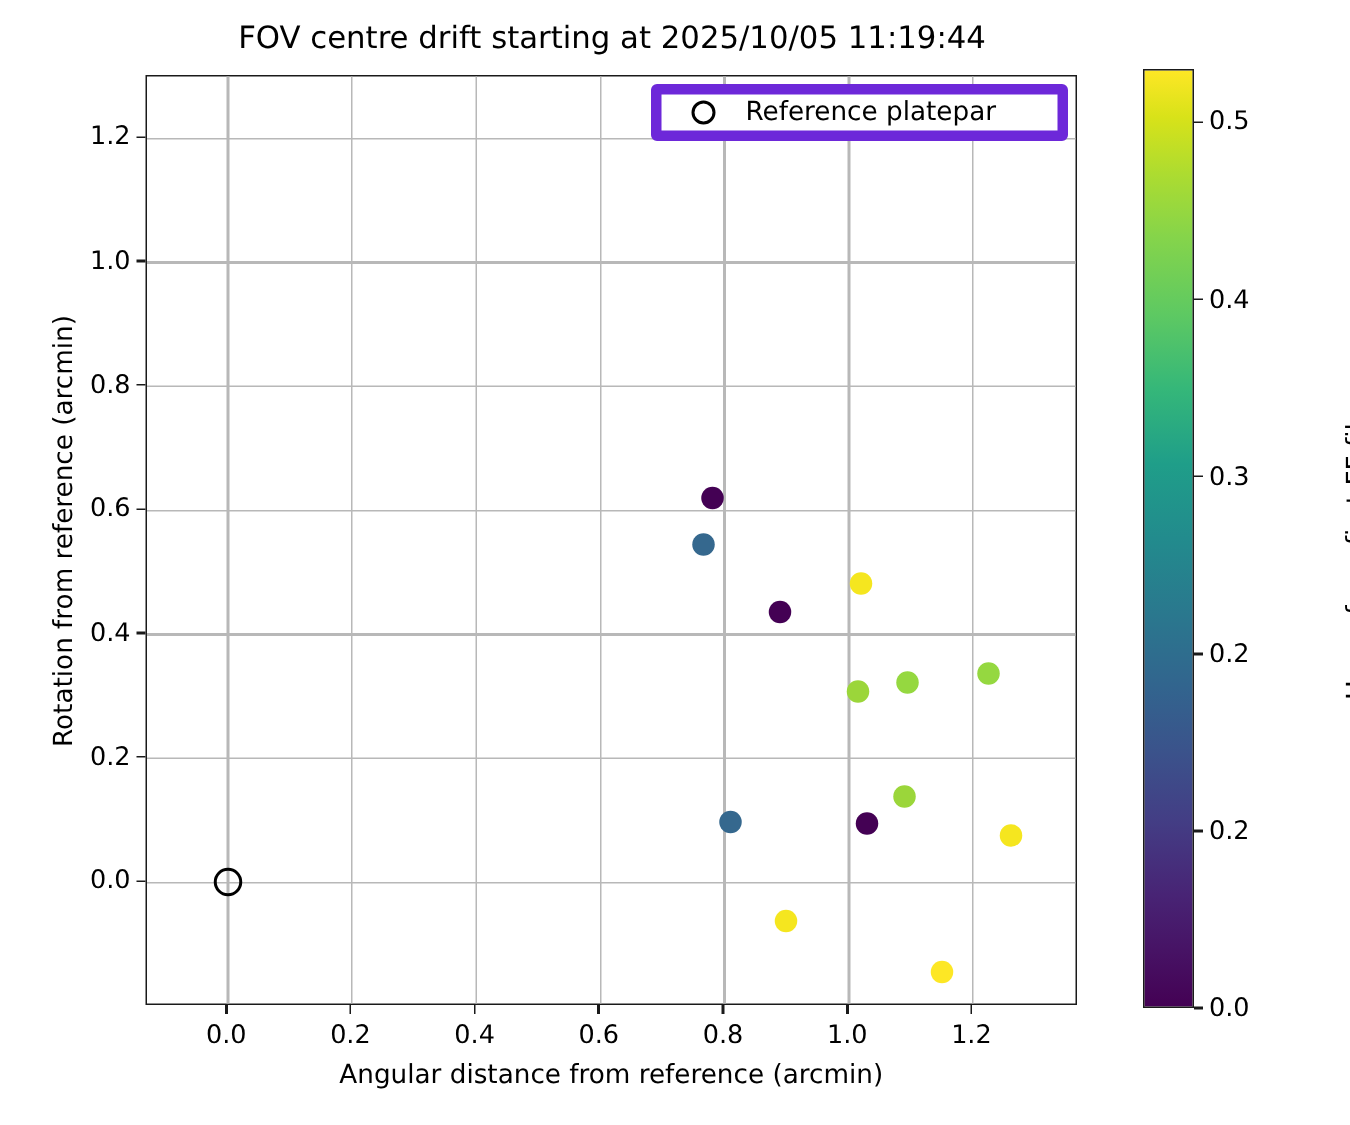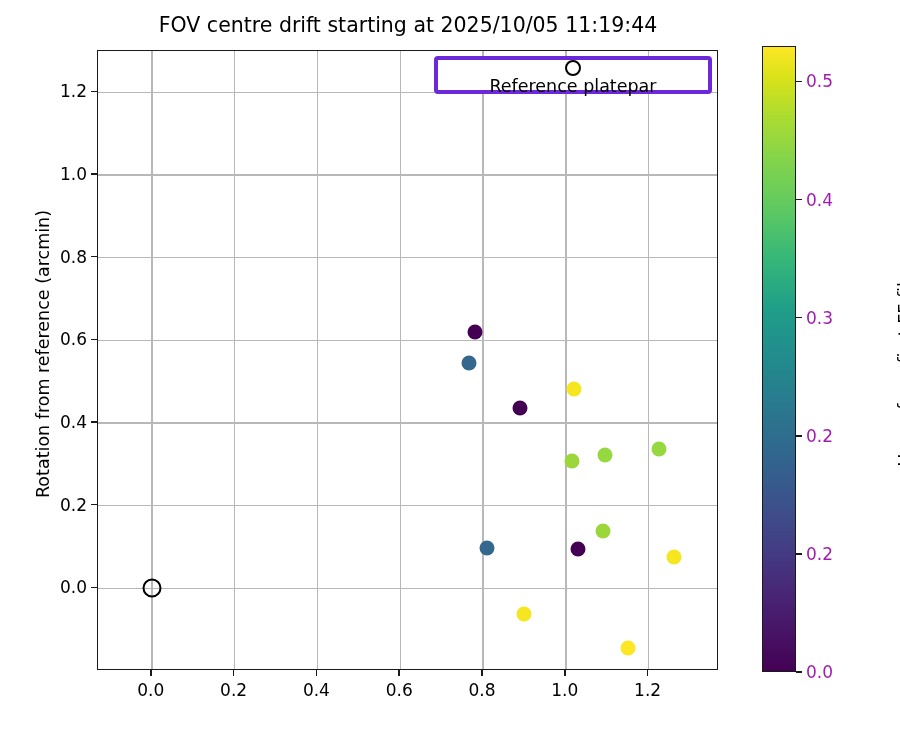--- a/index.html
+++ b/index.html
@@ -123,26 +123,25 @@
     box-sizing: border-box;
   }
   
   #legend {
     position: absolute;
     left: 434px;
     top: 56px;
     width: 278px;
     height: 38px;
     background: #ffffff;
-    border: 4px solid #6d28d9;
+    border: 7px solid #6d28d9;
     border-radius: 4px;
     display: flex;
     align-items: center;
     box-sizing: border-box;
-    flex-direction: column;
   }
   #legend-marker-box {
     width: 56px;
     display: flex;
     justify-content: center;
     align-items: center;
   }
   #legend-marker {
     width: 16px;
     height: 16px;
@@ -191,21 +190,21 @@
     position: absolute;
     left: 34px;
     width: 6px;
     height: 1.6px;
     background: #1a1a1a;
   }
   .cb-ticklabel {
     position: absolute;
     left: 44px;
     font-size: 17px;
-    color: #a21caf;
+    color: #000000;
     transform: translateY(-50%);
     white-space: nowrap;
   }
   #cblabel {
     position: absolute;
     left: 745px;
     top: 359px;
     width: 320px;
     text-align: center;
     font-size: 17.5px;
@@ -283,20 +282,21 @@
       <div class="tick-y" style="top: 338.533px; left: 91px;"></div>
       <div class="ticklabel-y" style="top: 339.333px; left: 45px; width: 42px;">0.6</div>
       <div class="tick-y" style="top: 255.867px; left: 91px;"></div>
       <div class="ticklabel-y" style="top: 256.667px; left: 45px; width: 42px;">0.8</div>
       <div class="tick-y" style="top: 173.2px; left: 91px;"></div>
       <div class="ticklabel-y" style="top: 174px; left: 45px; width: 42px;">1.0</div>
       <div class="tick-y" style="top: 90.5333px; left: 91px;"></div>
       <div class="ticklabel-y" style="top: 91.3333px; left: 45px; width: 42px;">1.2</div>
     </div>
 
+  <div id="xlabel">Angular distance from reference (arcmin)</div>
   <div id="ylabel">Rotation from reference (arcmin)</div>
 
   <div id="legend">
     <div id="legend-marker-box">
       <span id="legend-marker"></span>
     </div>
     <span id="legend-label">Reference platepar</span>
   </div>
 
   <div id="colorbar-wrap">

